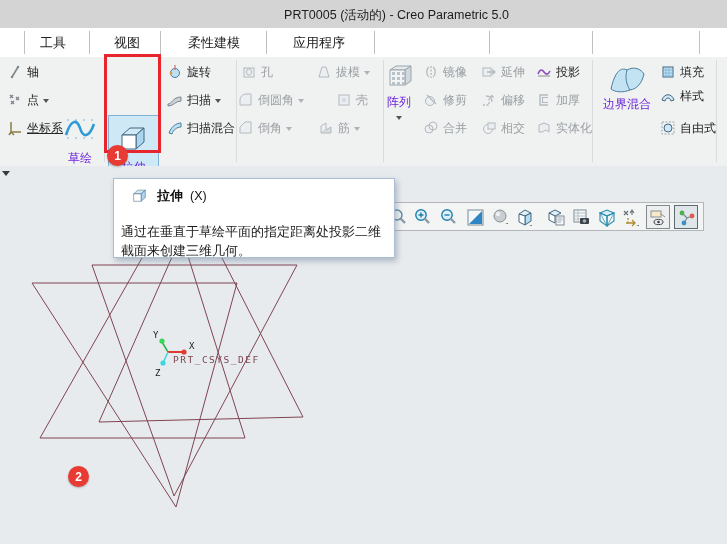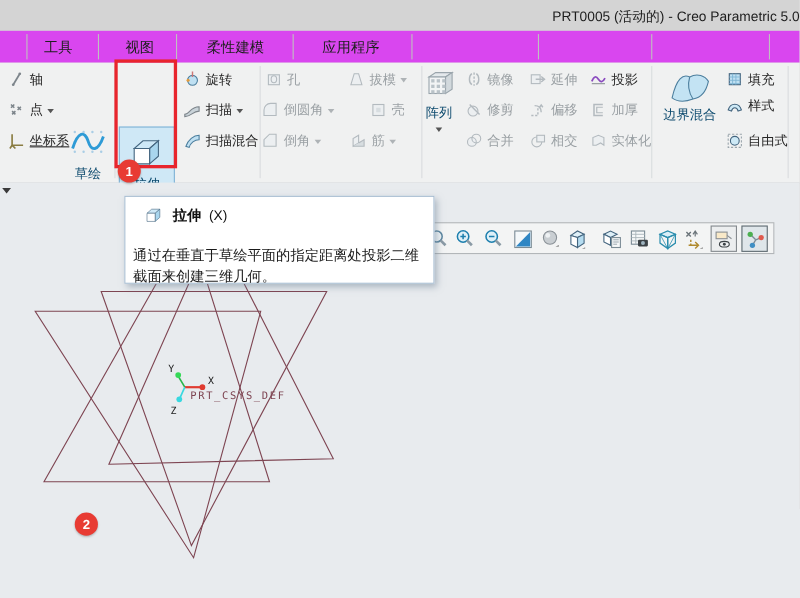--- a/index.html
+++ b/index.html
@@ -1,39 +1,39 @@
 <!DOCTYPE html>
 <html><head>
 <meta charset="utf-8">
 <style>
   html,body{margin:0;padding:0;}
   #app{position:relative;width:727px;height:544px;overflow:hidden;
        font-family:"Liberation Sans","DejaVu Sans",sans-serif;
        background:#d4d4d4;-webkit-font-smoothing:antialiased;}
   
   #titlebar{position:absolute;left:0;top:0;width:727px;height:28px;background:#d4d4d4;}
-  #title{position:absolute;left:0;right:0;top:7px;text-align:right;padding-left:66px;
+  #title{position:absolute;left:0;right:0;top:7px;text-align:center;padding-left:66px;
          font-size:12.5px;color:#1d1d1d;}
-  #tabrow{position:absolute;left:0;top:28px;width:727px;height:29px;background:#d946ef;}
+  #tabrow{position:absolute;left:0;top:28px;width:727px;height:29px;background:#ffffff;}
   .tab{position:absolute;top:0;height:29px;display:flex;align-items:center;justify-content:center;
        font-size:13px;color:#202020;cursor:default;}
   .tabsep{position:absolute;top:3px;height:23px;width:1px;background:#c0c0c0;}
   
   #ribbon{position:absolute;left:0;top:57px;width:727px;height:109px;background:#f0f1f1;
           border-bottom:1px solid #c3c7ca;}
   .gsep{position:absolute;top:3px;height:102px;width:1px;background:#d9dcde;}
   .rb{position:absolute;height:20px;display:flex;align-items:center;gap:4px;font-size:12px;
       color:#262626;white-space:nowrap;}
   .rb.dis{color:#9aa0a4;}
   .ic{display:inline-flex;width:16px;height:16px;flex:none;}
   .ic svg{width:100%;height:100%;}
   .dd{width:0;height:0;border:3px solid transparent;border-top:4px solid #555;margin-top:4px;flex:none;}
   .dis .dd{border-top-color:#aeb3b6;}
   .bigbtn{position:absolute;display:flex;flex-direction:column;align-items:center;
-          font-size:12px;color:#0c4a6e;}
+          font-size:12px;color:#6d28d9;}
   .bigbtn .blabel{margin-top:3px;}
   #extrude-btn{left:108px;top:58px;width:51px;height:93px;background:#cfe8f6;
                border:1px solid #7fb2d5;justify-content:flex-start;padding-top:6px;box-sizing:border-box;}
   .grp{position:absolute;top:147px;height:18px;display:flex;align-items:center;gap:3px;
        font-size:12px;color:#3c3c3c;}
   
   #canvas{position:absolute;left:0;top:166px;width:727px;height:378px;background:#e8ebee;}
   #nav-arrow{position:absolute;left:2px;top:5px;width:0;height:0;
              border:4px solid transparent;border-top:5px solid #3a3a3a;}
   #sketch{position:absolute;left:0;top:0;}

